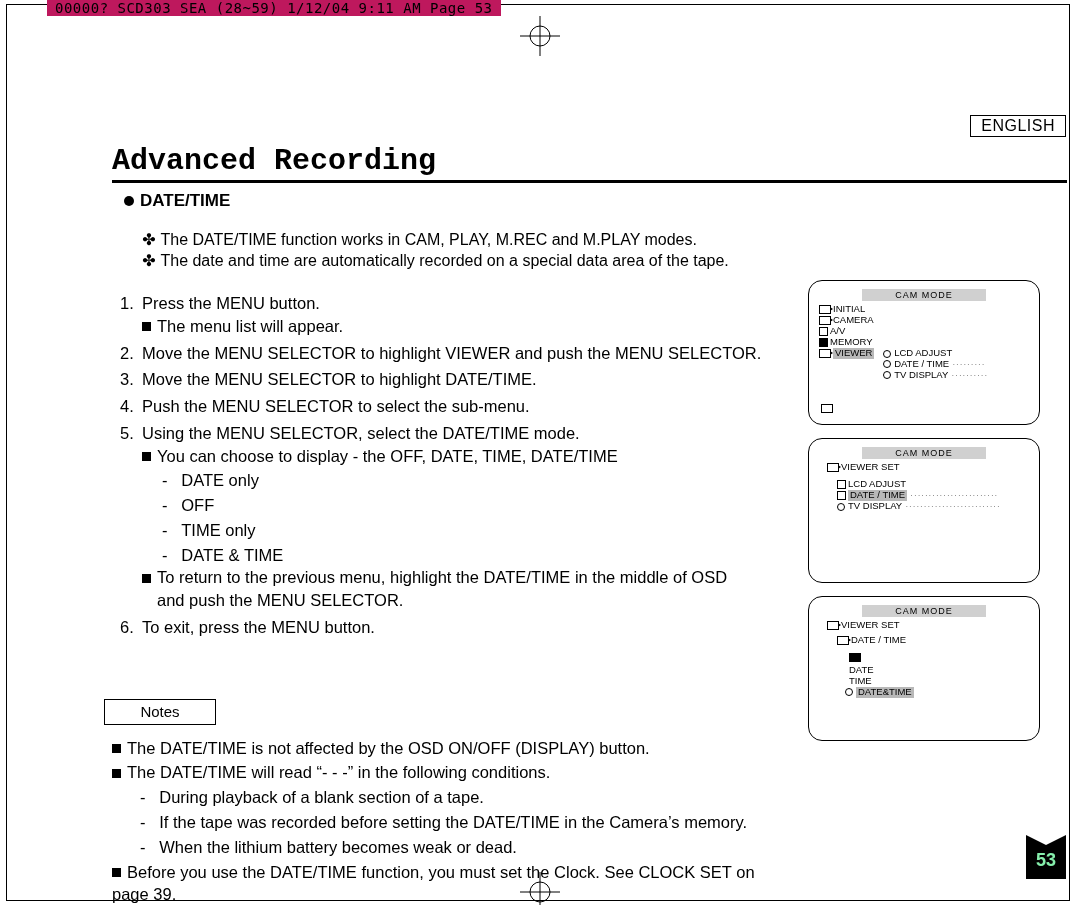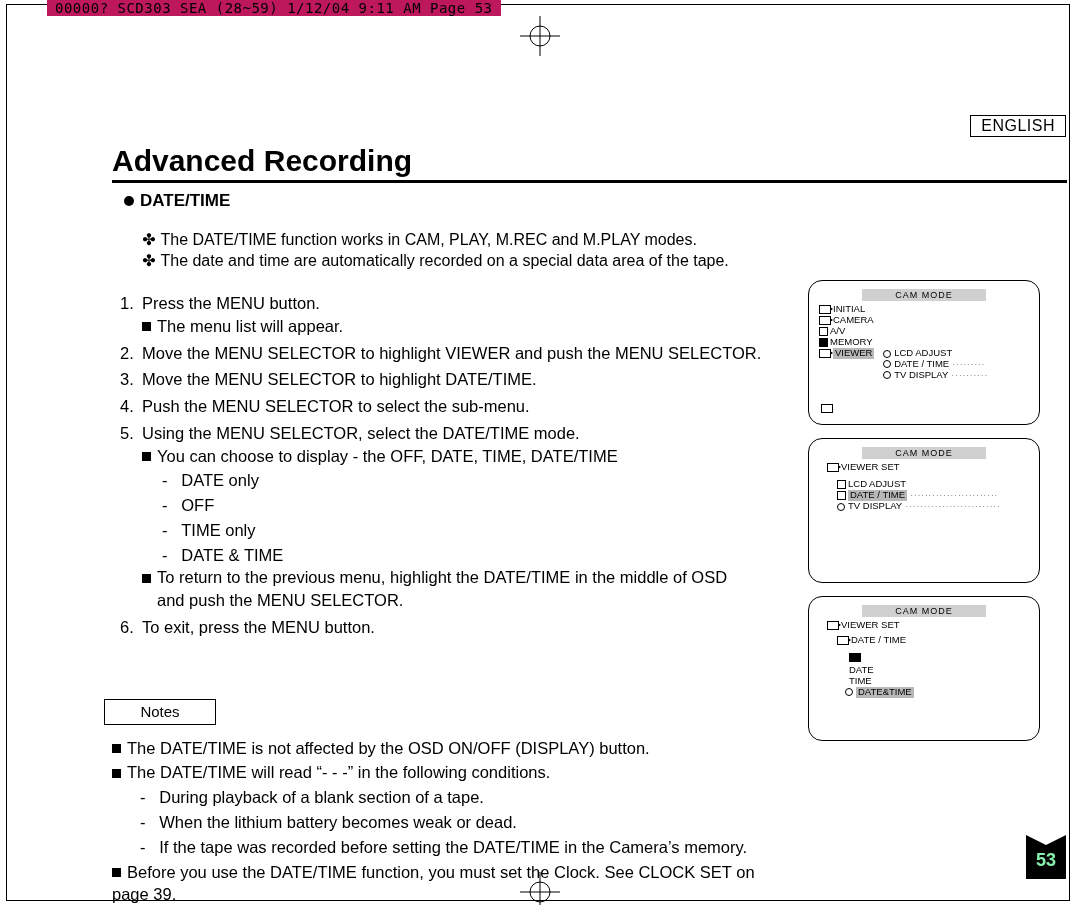--- a/index.html
+++ b/index.html
@@ -5,21 +5,21 @@
   html,body{margin:0;padding:0;font-family:Arial,Helvetica,sans-serif;color:#000;background:#fff;}
   .page{position:relative;width:1080px;height:905px;box-sizing:border-box;}
   .crop-frame{position:absolute;left:6px;top:4px;width:1062px;height:895px;border:1px solid #000;}
   .crop-tab{position:absolute;left:40px;top:-5px;background:#be185d;padding:0 8px;font-family:monospace;font-size:14px;letter-spacing:0.5px;}
   .reg-mark{position:absolute;width:40px;height:40px;}
   .reg-mark.top{left:50%;top:16px;transform:translateX(-50%);}
   .reg-mark.bottom{left:50%;bottom:-7px;transform:translateX(-50%);}
   .reg-mark svg{display:block;}
   .lang-box{position:absolute;right:14px;top:115px;border:1.5px solid #000;padding:1px 10px;font-weight:normal;font-size:16px;letter-spacing:0.5px;}
   .content{position:absolute;left:112px;top:144px;width:955px;}
-  h1{margin:0 0 2px 0;font-size:30px;font-weight:bold;}
+  h1{margin:0 0 2px 0;font-size:30px;font-weight:bold;font-family:Liberation Mono, monospace;}
   .rule{height:3px;background:#000;margin:0 0 8px 0;}
   .sub-h{font-size:17px;font-weight:bold;margin:6px 0 19px 12px;}
   .sub-h .dot{display:inline-block;width:10px;height:10px;border-radius:50%;background:#000;margin-right:6px;vertical-align:baseline;}
   .body-col{display:flex;gap:28px;}
   .text-col{flex:1;font-size:16.5px;line-height:1.38;}
   .text-col ol{margin:12px 0 0 8px;padding:0;list-style:none;}
   .text-col ol>li{margin-bottom:4px;}
   .text-col .num{display:inline-block;width:22px;}
   .sq{display:inline-block;width:9px;height:9px;background:#000;vertical-align:middle;margin:0 6px 2px 22px;}
   .sq0{display:inline-block;width:9px;height:9px;background:#000;vertical-align:middle;margin:0 6px 2px 0;}
@@ -110,22 +110,22 @@
         <div class="notes-h">
           <div class="notes-wrap">
             <div class="notes-shadow"></div>
             <div class="notes-label">Notes</div>
           </div>
         </div>
         <div class="notes-list">
           <div class="li"><span class="sq0"></span><span>The DATE/TIME is not affected by the OSD ON/OFF (DISPLAY) button.</span></div>
           <div class="li"><span class="sq0"></span><span>The DATE/TIME will read “- - -” in the following conditions.</span></div>
           <div class="li sub">-&nbsp;&nbsp;&nbsp;<span>During playback of a blank section of a tape.</span></div>
+          <div class="li sub">-&nbsp;&nbsp;&nbsp;<span>If the tape was recorded before setting the DATE/TIME in the Camera’s memory.</span></div>
           <div class="li sub">-&nbsp;&nbsp;&nbsp;<span>When the lithium battery becomes weak or dead.</span></div>
-          <div class="li sub">-&nbsp;&nbsp;&nbsp;<span>If the tape was recorded before setting the DATE/TIME in the Camera’s memory.</span></div>
           <div class="li"><span class="sq0"></span><span>Before you use the DATE/TIME function, you must set the Clock. See CLOCK SET on page 39.</span></div>
         </div>
       </div>
 
       <div class="fig-col">
 
         <div class="fig">
           <div class="hdr">CAM  MODE</div>
           <div class="row"><span class="cam-ic"></span><span>INITIAL</span></div>
           <div class="row"><span class="cam-ic"></span><span>CAMERA</span></div>

